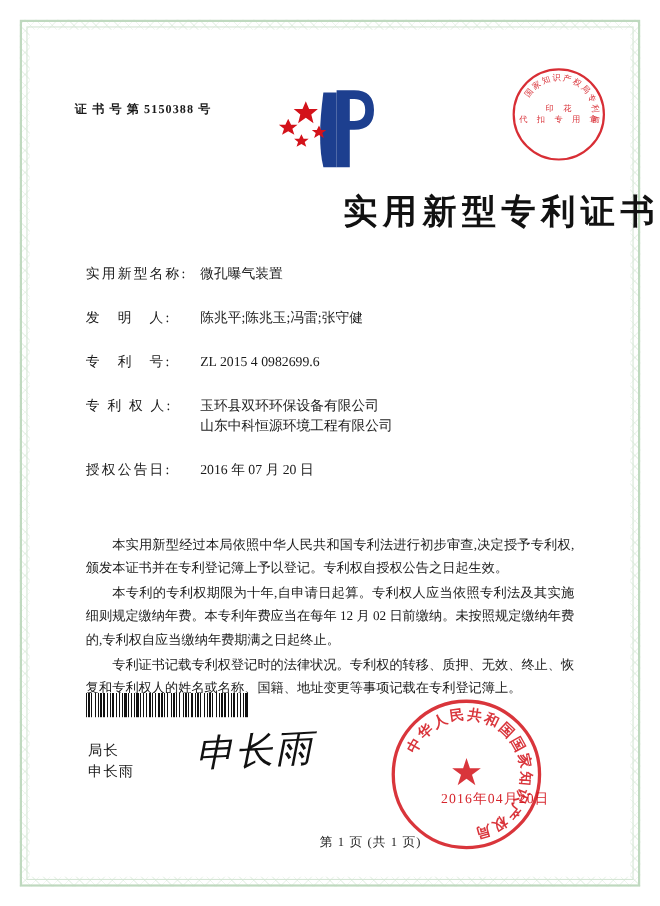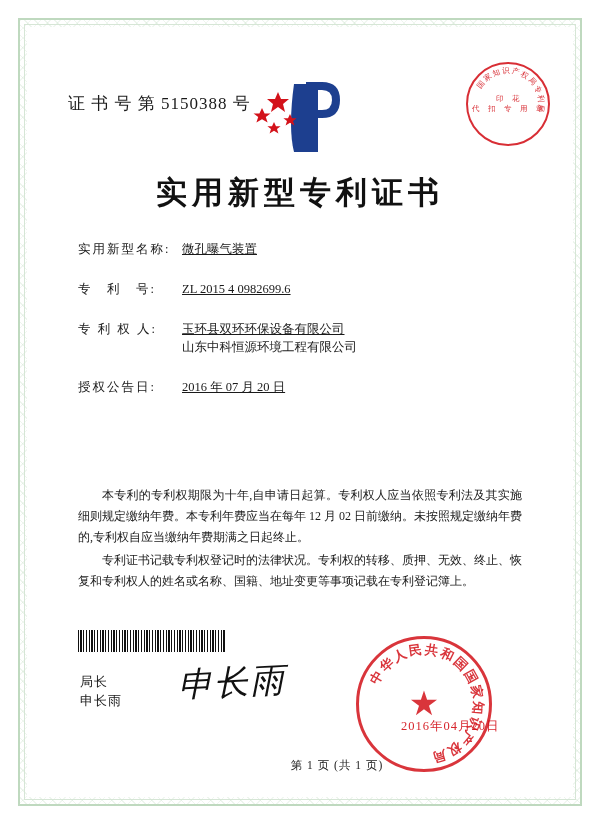--- a/index.html
+++ b/index.html
@@ -55,24 +55,25 @@
     width: 546px;
     height: 770px;
     background: #ffffff;
     pointer-events: none;
   }
 
   .cert-no {
     position: absolute;
     left: 68px;
     top: 92px;
-    font-size: 17px;
+    font-size: 11px;
     color: #1a1a1a;
     letter-spacing: 1px;
     white-space: nowrap;
+    font-weight: bold;
   }
 
   
   .emblem {
     position: absolute;
     left: 248px;
     top: 78px;
     width: 104px;
     height: 80px;
   }
@@ -104,21 +105,21 @@
     letter-spacing: 0.5px;
     white-space: nowrap;
     font-family: Liberation Serif, serif;
   }
 
   .title {
     position: absolute;
     left: 0;
     top: 172px;
     width: 600px;
-    text-align: center;
+    text-align: right;
     font-size: 31px;
     font-weight: bold;
     letter-spacing: 5px;
     color: #111;
   }
 
   .fields {
     position: absolute;
     left: 78px;
     top: 240px;
@@ -132,21 +133,20 @@
     line-height: 18px;
     white-space: nowrap;
   }
   .field-label {
     display: inline-block;
     width: 104px;
     letter-spacing: 2px;
   }
   .field-value {
     display: inline-block;
-    text-decoration: underline;
   }
 
   .body-text {
     position: absolute;
     left: 78px;
     top: 485px;
     width: 444px;
     font-size: 12px;
     line-height: 21px;
     color: #1a1a1a;
@@ -279,32 +279,36 @@
     </div>
   </div>
 
   <div class="title">实用新型专利证书</div>
 
   <div class="fields">
     <div class="field-row">
       <span class="field-label">实用新型名称:</span><span class="field-value">微孔曝气装置</span>
     </div>
     <div class="field-row">
+      <span class="field-label">发　明　人:</span><span class="field-value">陈兆平;陈兆玉;冯雷;张守健</span>
+    </div>
+    <div class="field-row">
       <span class="field-label">专　利　号:</span><span class="field-value">ZL 2015 4 0982699.6</span>
     </div>
     <div class="field-row">
       <span class="field-label">专 利 权 人:</span><span class="field-value">玉环县双环环保设备有限公司</span>
       <span class="sub" style="display:block;margin-left:104px">山东中科恒源环境工程有限公司</span>
     </div>
     <div class="field-row">
       <span class="field-label">授权公告日:</span><span class="field-value">2016 年 07 月 20 日</span>
     </div>
   </div>
 
   <div class="body-text">
+    <p>本实用新型经过本局依照中华人民共和国专利法进行初步审查,决定授予专利权,颁发本证书并在专利登记簿上予以登记。专利权自授权公告之日起生效。</p>
     <p>本专利的专利权期限为十年,自申请日起算。专利权人应当依照专利法及其实施细则规定缴纳年费。本专利年费应当在每年 12 月 02 日前缴纳。未按照规定缴纳年费的,专利权自应当缴纳年费期满之日起终止。</p>
     <p>专利证书记载专利权登记时的法律状况。专利权的转移、质押、无效、终止、恢复和专利权人的姓名或名称、国籍、地址变更等事项记载在专利登记簿上。</p>
   </div>
 
   <div class="barcode"></div>
 
   <div class="signature-block">
     <div>局长</div>
     <div>申长雨</div>
   </div>

